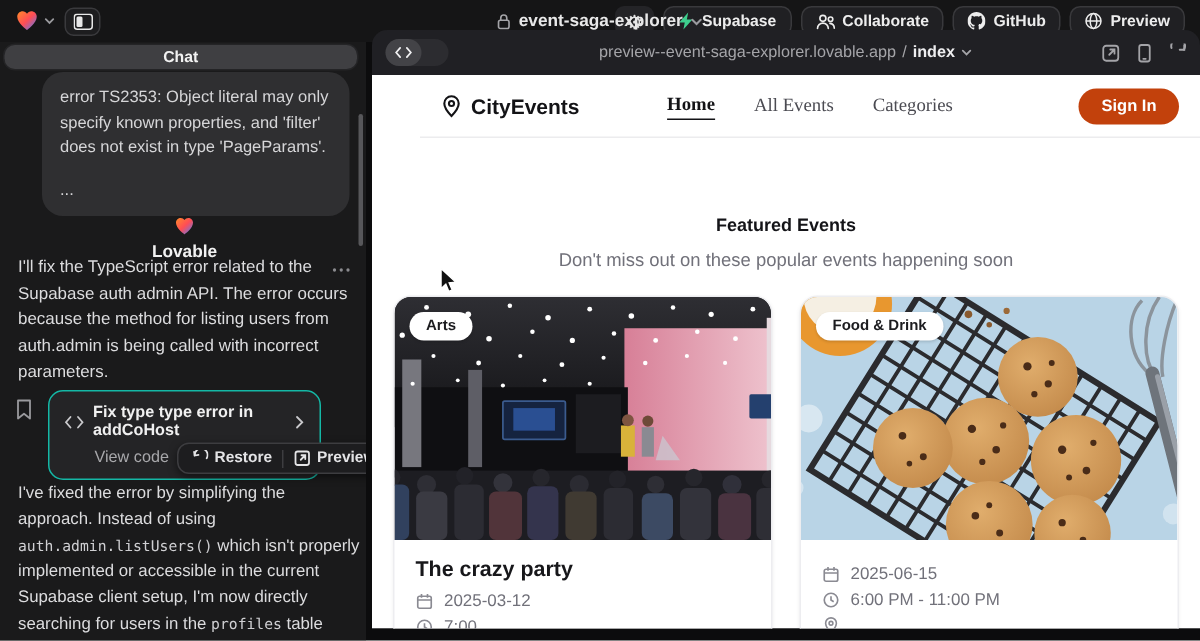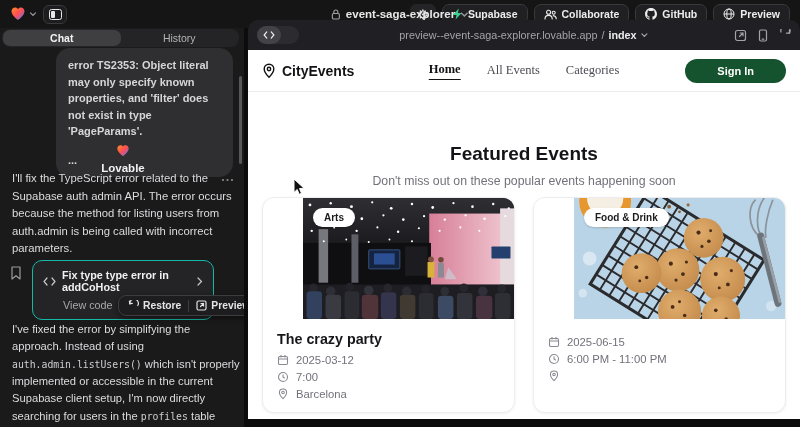--- a/index.html
+++ b/index.html
@@ -25,22 +25,22 @@
 
   
   .chat { position:absolute; left:0; top:28px; width:244px; height:399px; background:#1a1a1b; overflow:hidden; }
   .tabs { position:absolute; top:1px; left:2px; right:5px; height:18px; background:#242426;
           border-radius:8px; display:flex; padding:1px; }
   .tab { flex:1; display:flex; align-items:center; justify-content:center; font-size:10.5px;
          color:#b3b3b5; border-radius:7px; cursor:pointer; }
   .tab.active { background:#3f3f42; color:#f2f2f2; font-weight:600; }
   .scroll-thumb { position:absolute; right:2px; top:48px; width:3px; height:88px; background:#57575a; border-radius:2px; }
 
-  .bubble { position:absolute; top:20px; right:11px; width:177px; background:#2f2f31;
-            border-radius:14px; padding:9px 12px; color:#d6d6d8; font-size:11px; line-height:1.5;font-weight:bold; }
+  .bubble { position:absolute; top:20px; right:11px; width:205px; background:#2f2f31;
+            border-radius:14px; padding:9px 12px; color:#d6d6d8; font-size:11px; line-height:1.5; }
   .bubble .more { margin-top:12px; }
 
   .lovable-row { position:absolute; top:116px; left:12px; right:10px; display:flex; align-items:center; gap:4px;flex-direction:column; }
   .lovable-name { color:#f2f2f2; font-size:11.5px; font-weight:700; }
   .msg-menu { margin-left:auto; cursor:pointer; }
 
   .intro { position:absolute; top:142px; left:12px; width:226px; color:#dcdcde; font-size:11.3px; line-height:1.55; }
 
   .code-row { position:absolute; top:232px; left:10px; }
   .bookmark { position:absolute; left:0; top:6px; }
@@ -69,37 +69,37 @@
                border-radius:9px; display:flex; align-items:center; justify-content:center; }
   .purl { position:absolute; left:50%; transform:translateX(-50%); display:flex; align-items:center;
           gap:4px; font-size:10.8px; color:#a4a4a8; cursor:pointer; }
   .purl .page { color:#ededef; font-weight:600; }
   .ptools { margin-left:auto; display:flex; align-items:center; gap:11px; }
   .ptools .icon-btn { cursor:pointer; display:flex; }
 
   
   .site { position:absolute; left:0; top:30px; right:0; bottom:0; background:#ffffff; }
   .site-header { height:42px; border-bottom:1px solid #ececee; display:flex; align-items:center;
-                 padding:0 14px; position:relative; }
+                 padding:0 14px; position:relative;margin-left:32px; }
   .brand { display:flex; align-items:center; gap:6px; cursor:pointer; }
   .brand-name { font-size:14px; font-weight:700; color:#131316; }
   .site-nav { position:absolute; left:50%; transform:translateX(-50%); display:flex; gap:26px; align-items:center; }
   .nav-item { font-size:12.5px; color:#4b4b52; cursor:pointer;font-family:Liberation Serif, serif; }
   .nav-item.active { color:#131316; font-weight:600; border-bottom:1.5px solid #131316; padding-bottom:2px; }
-  .signin { margin-left:auto; background:#14532d; color:#fff; font-size:11px; font-weight:600;
-            padding:6px 32px; border-radius:999px; border:none; cursor:pointer; }
+  .signin { margin-left:auto; background:#c2410c; color:#fff; font-size:11px; font-weight:600;
+            padding:6px 15px; border-radius:999px; border:none; cursor:pointer; }
 
   .hero { text-align:center; padding-top:51px; }
-  .hero-title { font-size:19px; font-weight:700; color:#141418; }
+  .hero-title { font-size:12px; font-weight:700; color:#141418; }
   .hero-sub { margin-top:9px; font-size:12.3px; color:#71717a; }
 
   .cards { position:absolute; top:147px; left:14px; right:14px; display:flex; gap:18px; }
   .card { flex:1; background:#fff; border:1px solid #ededf0; border-radius:12px; overflow:hidden;
           box-shadow:0 1px 3px rgba(0,0,0,.06); cursor:pointer; }
-  .card-media { height:121px; position:relative; overflow:hidden;margin-left:40px; }
+  .card-media { height:162px; position:relative; overflow:hidden; }
   .card-media svg.scene { position:absolute; inset:0; width:100%; height:100%; }
   .badge { position:absolute; top:10px; left:10px; background:#fff; color:#1c1c1f; font-size:10px;
            font-weight:700; padding:4px 11px; border-radius:999px; box-shadow:0 1px 2px rgba(0,0,0,.15); }
   .card-body { padding:12px 14px; }
   .card-title { font-size:14.3px; font-weight:700; color:#17171a; margin-bottom:7px; }
   .meta { display:flex; align-items:center; gap:7px; font-size:11.3px; color:#71717a; margin-top:5px; }
 
   .cursor { position:absolute; left:293px; top:178px; z-index:50; pointer-events:none; }
 </style>
 </head>
@@ -189,21 +189,20 @@
         </svg>
       </span>
       <span>Preview</span>
     </div>
   </div>
 </div>
 
 <div class="chat">
   <div class="tabs">
     <div class="tab active">Chat</div>
-    <div class="tab">History</div>
   </div>
   <div class="scroll-thumb"></div>
 
   <div class="bubble">
     <div>error TS2353: Object literal may only specify known properties, and 'filter' does not exist in type 'PageParams'.</div>
     <div class="more">...</div>
   </div>
 
   <div class="lovable-row">
     <span>

